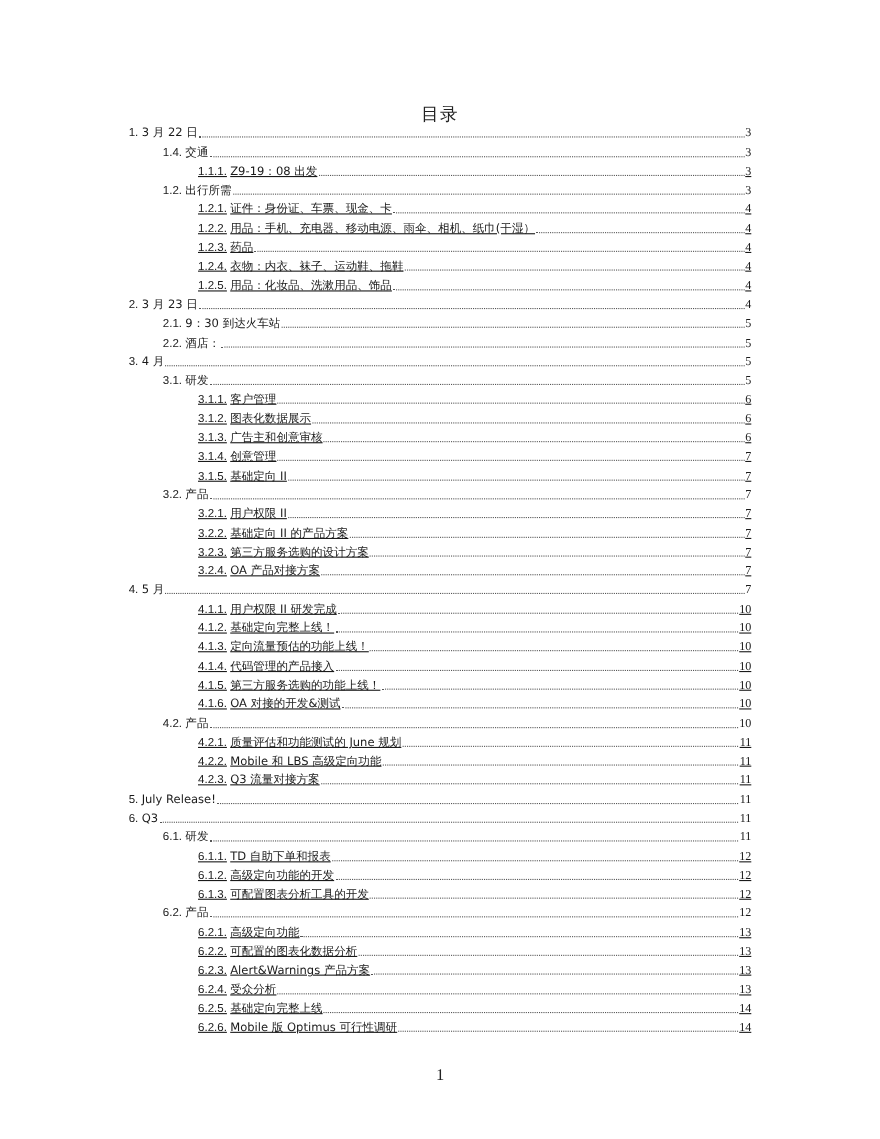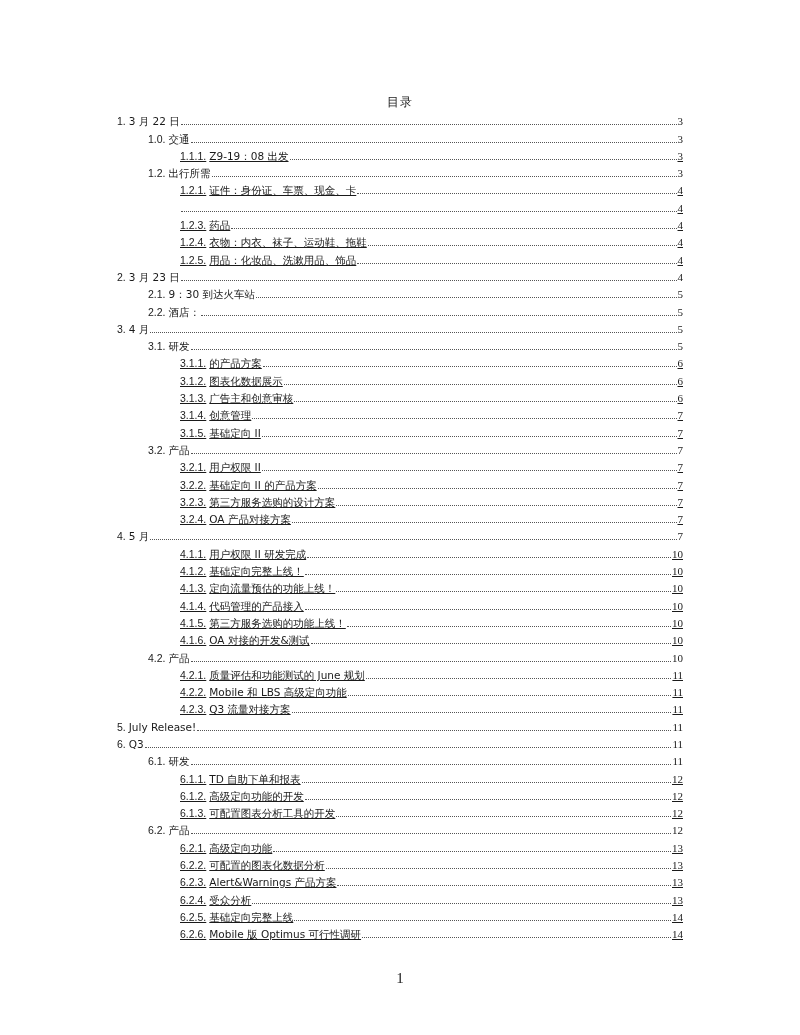--- a/index.html
+++ b/index.html
@@ -1,20 +1,20 @@
 <!DOCTYPE html>
 <html><head>
   <meta charset="utf-8">
   <style>
     html, body { margin: 0; padding: 0; background: #ffffff; }
     body { width: 800px; height: 1035px; position: relative; overflow: hidden;
            font-family: "DejaVu Sans", "Liberation Sans", sans-serif; color: #111; }
     .page { position: absolute; left: 0; top: 0; width: 800px; height: 1035px; background: #fff; }
     .toc-title { position: absolute; top: 94px; left: 0; width: 800px; text-align: center;
-                 font-size: 12px; color: #222; letter-spacing: 1px; }
+                 font-size: 16px; color: #222; letter-spacing: 1px; }
     .toc { position: absolute; top: 111px; left: 117px; width: 566px; }
     .toc-row { display: flex; align-items: flex-end; height: 17.3px; font-size: 10.5px;
                line-height: 14px; white-space: nowrap; color: #1a1a1a; }
     .toc-row.l1 { padding-left: 0; }
     .toc-row.l2 { padding-left: 31px; }
     .toc-row.l3 { padding-left: 63px; text-decoration: underline; }
     .num { font-family: "Liberation Sans", sans-serif; margin-right: 3px; }
     .label { flex: 0 0 auto; }
     .leader { flex: 1 1 auto; border-bottom: 1px dotted #555; margin: 0 1px 3px 1px; height: 0; }
     .pg { flex: 0 0 auto; font-family: "Liberation Serif", serif; font-size: 11px; }
@@ -26,40 +26,41 @@
 
 <div class="page">
   <div class="toc-title">目录</div>
   <div class="toc" id="toc">
       <div class="toc-row l1">
         <span class="label"><span class="num">1.</span><span>3 月 22 日</span></span>
         <span class="leader"></span>
         <span class="pg">3</span>
       </div>
       <div class="toc-row l2">
-        <span class="label"><span class="num">1.0.</span><span>交通</span></span>
+        <span class="label"><span class="num">1.4.</span><span>交通</span></span>
         <span class="leader"></span>
         <span class="pg">3</span>
       </div>
       <div class="toc-row l3">
         <span class="label"><span class="num">1.1.1.</span><span>Z9-19：08 出发</span></span>
         <span class="leader"></span>
         <span class="pg">3</span>
       </div>
       <div class="toc-row l2">
         <span class="label"><span class="num">1.2.</span><span>出行所需</span></span>
         <span class="leader"></span>
         <span class="pg">3</span>
       </div>
       <div class="toc-row l3">
         <span class="label"><span class="num">1.2.1.</span><span>证件：身份证、车票、现金、卡</span></span>
         <span class="leader"></span>
         <span class="pg">4</span>
       </div>
       <div class="toc-row l3">
+        <span class="label"><span class="num">1.2.2.</span><span>用品：手机、充电器、移动电源、雨伞、相机、纸巾(干湿）</span></span>
         <span class="leader"></span>
         <span class="pg">4</span>
       </div>
       <div class="toc-row l3">
         <span class="label"><span class="num">1.2.3.</span><span>药品</span></span>
         <span class="leader"></span>
         <span class="pg">4</span>
       </div>
       <div class="toc-row l3">
         <span class="label"><span class="num">1.2.4.</span><span>衣物：内衣、袜子、运动鞋、拖鞋</span></span>
@@ -90,21 +91,21 @@
         <span class="label"><span class="num">3.</span><span>4 月</span></span>
         <span class="leader"></span>
         <span class="pg">5</span>
       </div>
       <div class="toc-row l2">
         <span class="label"><span class="num">3.1.</span><span>研发</span></span>
         <span class="leader"></span>
         <span class="pg">5</span>
       </div>
       <div class="toc-row l3">
-        <span class="label"><span class="num">3.1.1.</span><span>的产品方案</span></span>
+        <span class="label"><span class="num">3.1.1.</span><span>客户管理</span></span>
         <span class="leader"></span>
         <span class="pg">6</span>
       </div>
       <div class="toc-row l3">
         <span class="label"><span class="num">3.1.2.</span><span>图表化数据展示</span></span>
         <span class="leader"></span>
         <span class="pg">6</span>
       </div>
       <div class="toc-row l3">
         <span class="label"><span class="num">3.1.3.</span><span>广告主和创意审核</span></span>

